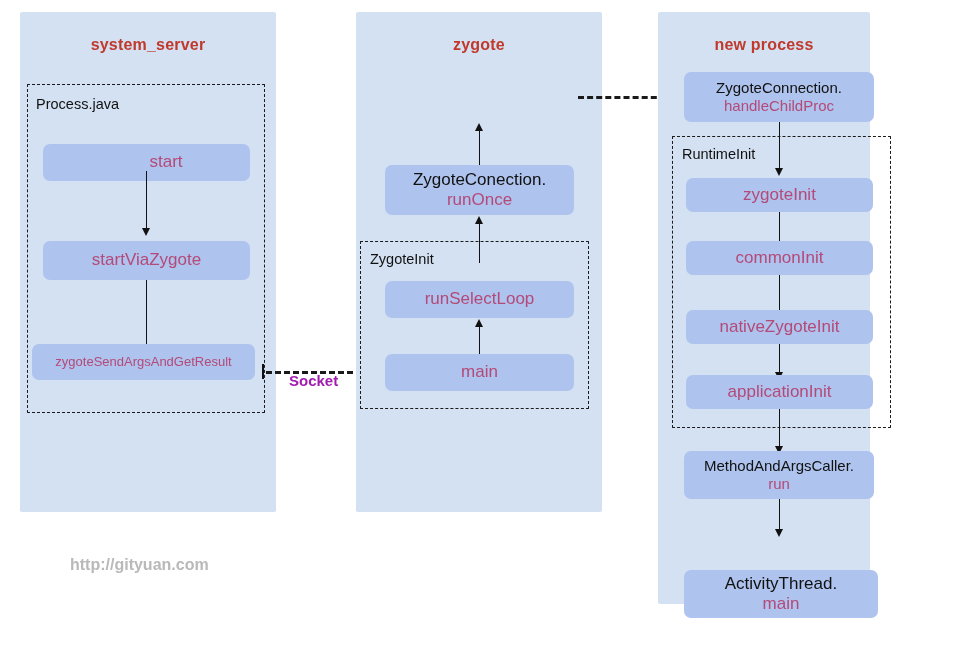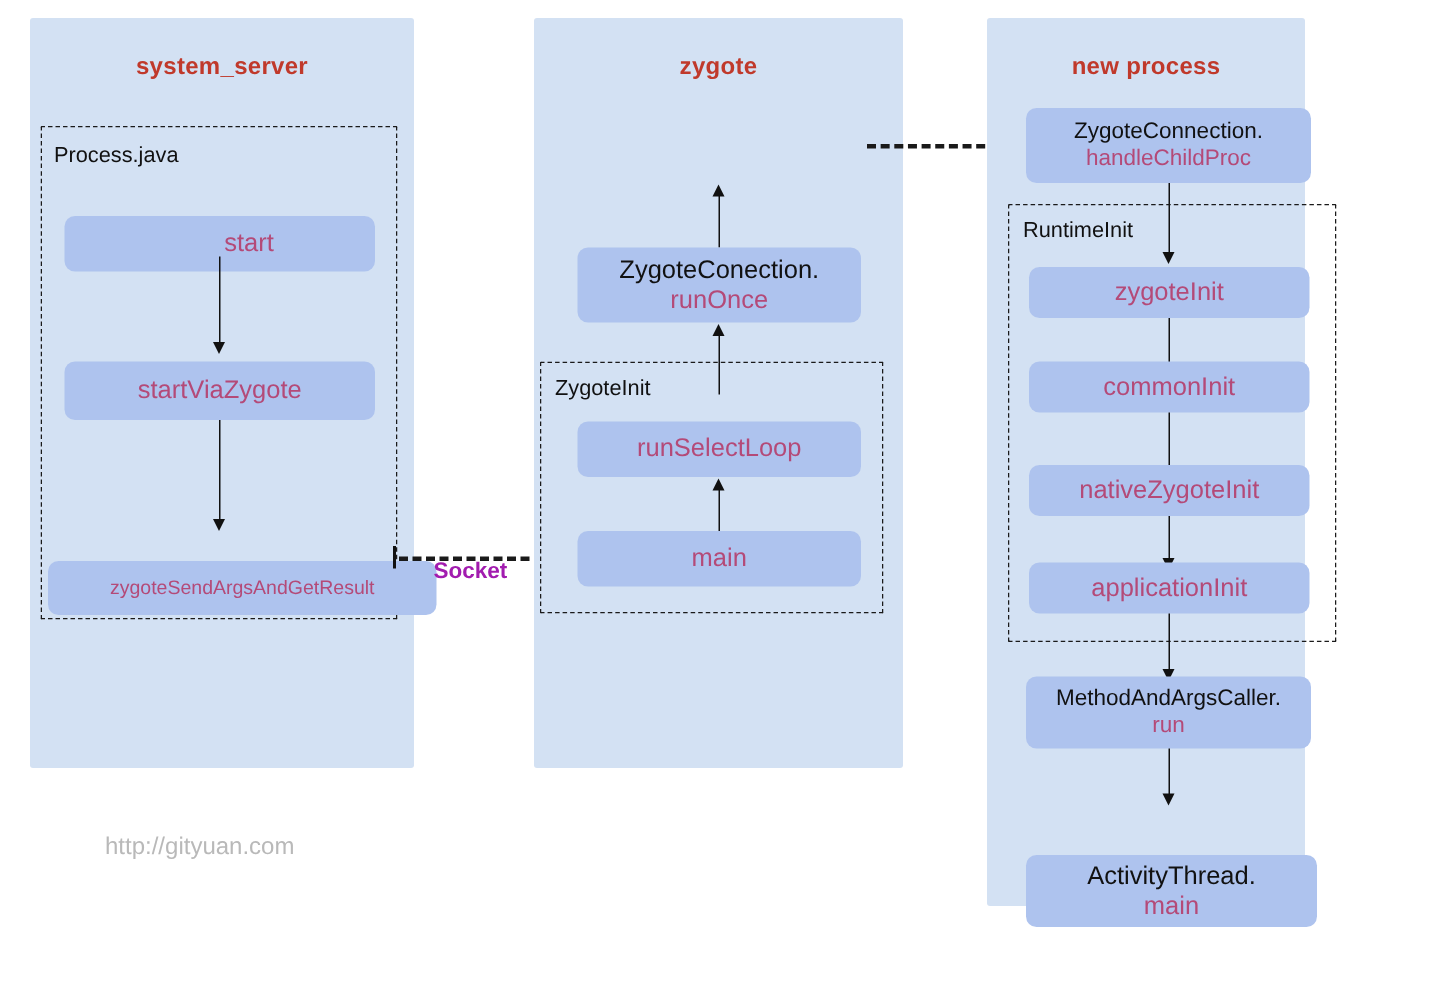--- a/index.html
+++ b/index.html
@@ -151,21 +151,21 @@
   <div class="arrow-v" style="left:146px; top:171px; height:60px;"></div>
   <div class="arrow-head-down" style="left:142px; top:228px;"></div>
 
   <div class="node" style="left:43px; top:241px; width:207px; height:39px;">
     <span class="mth">startViaZygote</span>
   </div>
 
   <div class="arrow-v" style="left:146px; top:280px; height:69px;"></div>
   <div class="arrow-head-down" style="left:142px; top:346px;"></div>
 
-  <div class="node tiny" style="left:32px; top:374px; width:259px; height:36px;">
+  <div class="node tiny" style="left:32px; top:344px; width:223px; height:36px;">
     <span class="mth">zygoteSendArgsAndGetResult</span>
   </div>
 
   <div class="tick-v" style="left:262px; top:364px; height:15px;"></div>
   <div class="dash-h" style="left:266px; top:371px; width:96px;"></div>
   <div class="tick-v" style="left:357px; top:364px; height:15px;"></div>
   <div class="arrow-head-right" style="left:366px; top:366px;"></div>
   <div class="socket-label" style="left:289px; top:372px;">Socket</div>
 
   <div class="panel" style="left:356px; top:12px; width:246px; height:500px;">
@@ -250,15 +250,15 @@
   </div>
 
   <div class="arrow-v" style="left:779px; top:499px; height:33px;"></div>
   <div class="arrow-head-down" style="left:775px; top:529px;"></div>
 
   <div class="node" style="left:684px; top:538px; width:194px; height:48px;margin-top:32px;">
     <span class="cls">ActivityThread.</span>
     <span class="mth">main</span>
   </div>
 
-  <div class="watermark" style="left:70px; top:556px;">http://gityuan.com</div>
+  <div class="watermark" style="left:70px; top:556px;font-weight:bold;">http://gityuan.com</div>
 
 </div>
 
 </body></html>

